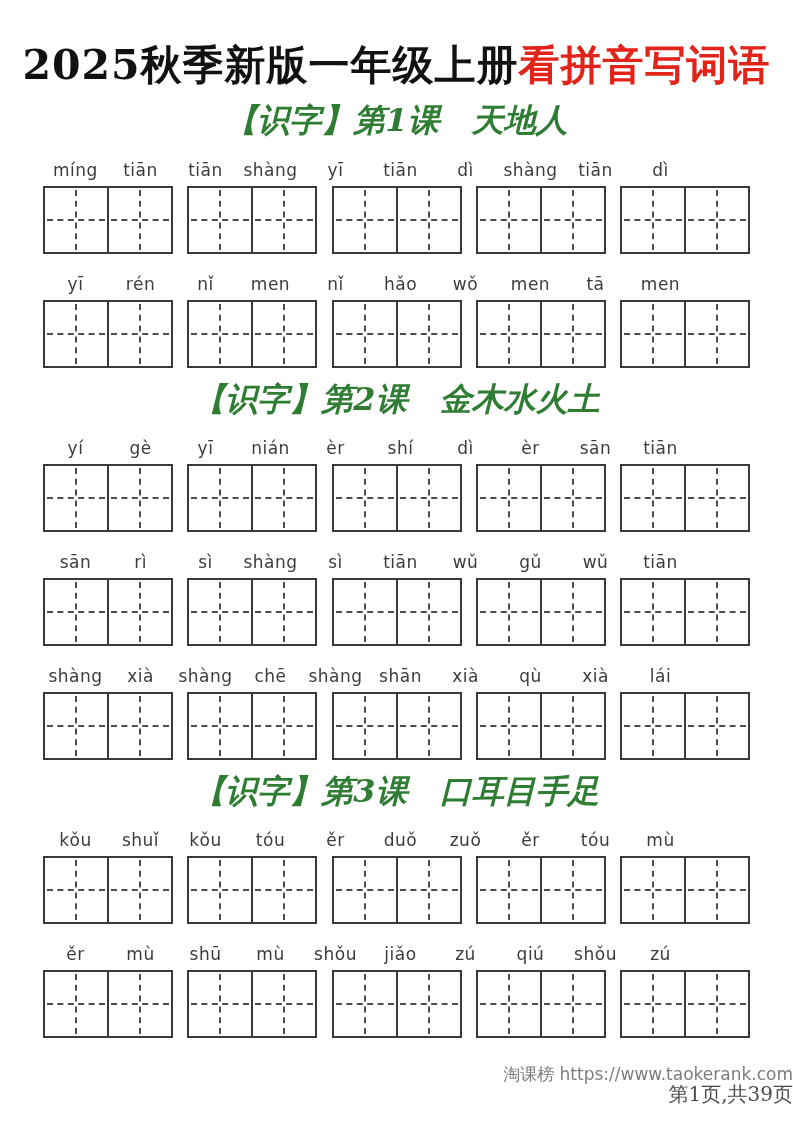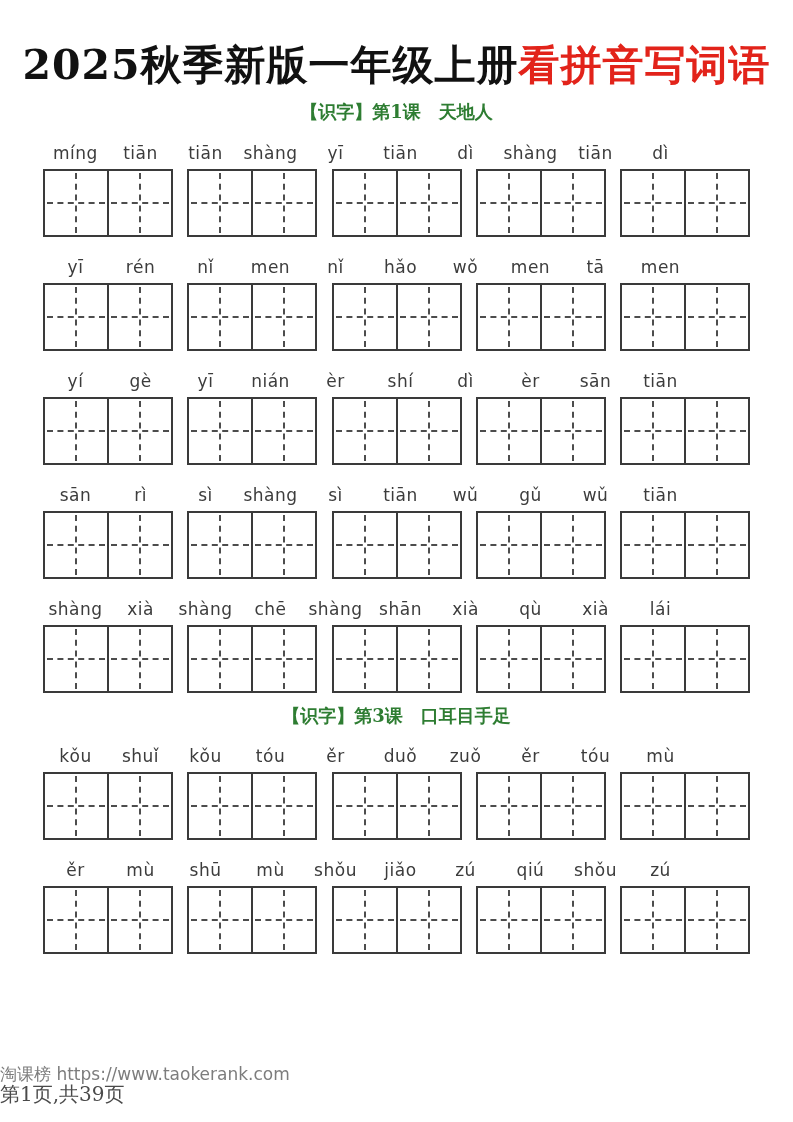--- a/index.html
+++ b/index.html
@@ -30,25 +30,26 @@
     line-height: 1.15;
     color: #111111;
     letter-spacing: 1px;
     white-space: nowrap;
   }
   .title .red { color: var(--red, #e2231a); }
   .section-heading {
     text-align: center;
     font-family: "DejaVu Serif", "Liberation Serif", serif;
     font-weight: bold;
-    font-size: 18px;
+    font-size: 32px;
     line-height: 1.2;
     color: var(--green, #2e7d32);
     margin-top: 12px;
     white-space: nowrap;
+    font-style: italic;
   }
   .row-wrap {
     width: 707px;
     margin: 0 auto;
   }
   .pinyin-row {
     display: flex;
     justify-content: flex-start;
     margin-top: 19px;
     margin-bottom: 5px;
@@ -98,21 +99,21 @@
     position: absolute;
     top: 50%;
     left: 2px;
     right: 2px;
     border-top: 2px dashed #4d4d4d;
     margin-top: -1px;
   }
   .footer {
     margin-top: auto;
     padding-bottom: 18px;
-    text-align: left;
+    text-align: right;
   }
   .footer-line1 {
     font-size: 17px;
     color: #7d7d7d;
     line-height: 21px;
   }
   .footer-line1 a {
     color: #7d7d7d;
     text-decoration: none;
   }
@@ -219,20 +220,21 @@
           <div class="grid-group">
             <div class="writing-cell"></div>
             <div class="writing-cell"></div>
           </div>
           <div class="grid-group">
             <div class="writing-cell"></div>
             <div class="writing-cell"></div>
           </div>
         </div>
       </div>
+      <div class="section-heading">【识字】第2课　金木水火土</div>
       <div class="row-wrap">
         <div class="pinyin-row">
           <div class="pinyin-pair">
             <span class="syllable">yí</span>
             <span class="syllable">gè</span>
           </div>
           <div class="pinyin-pair">
             <span class="syllable">yī</span>
             <span class="syllable">nián</span>
           </div>

